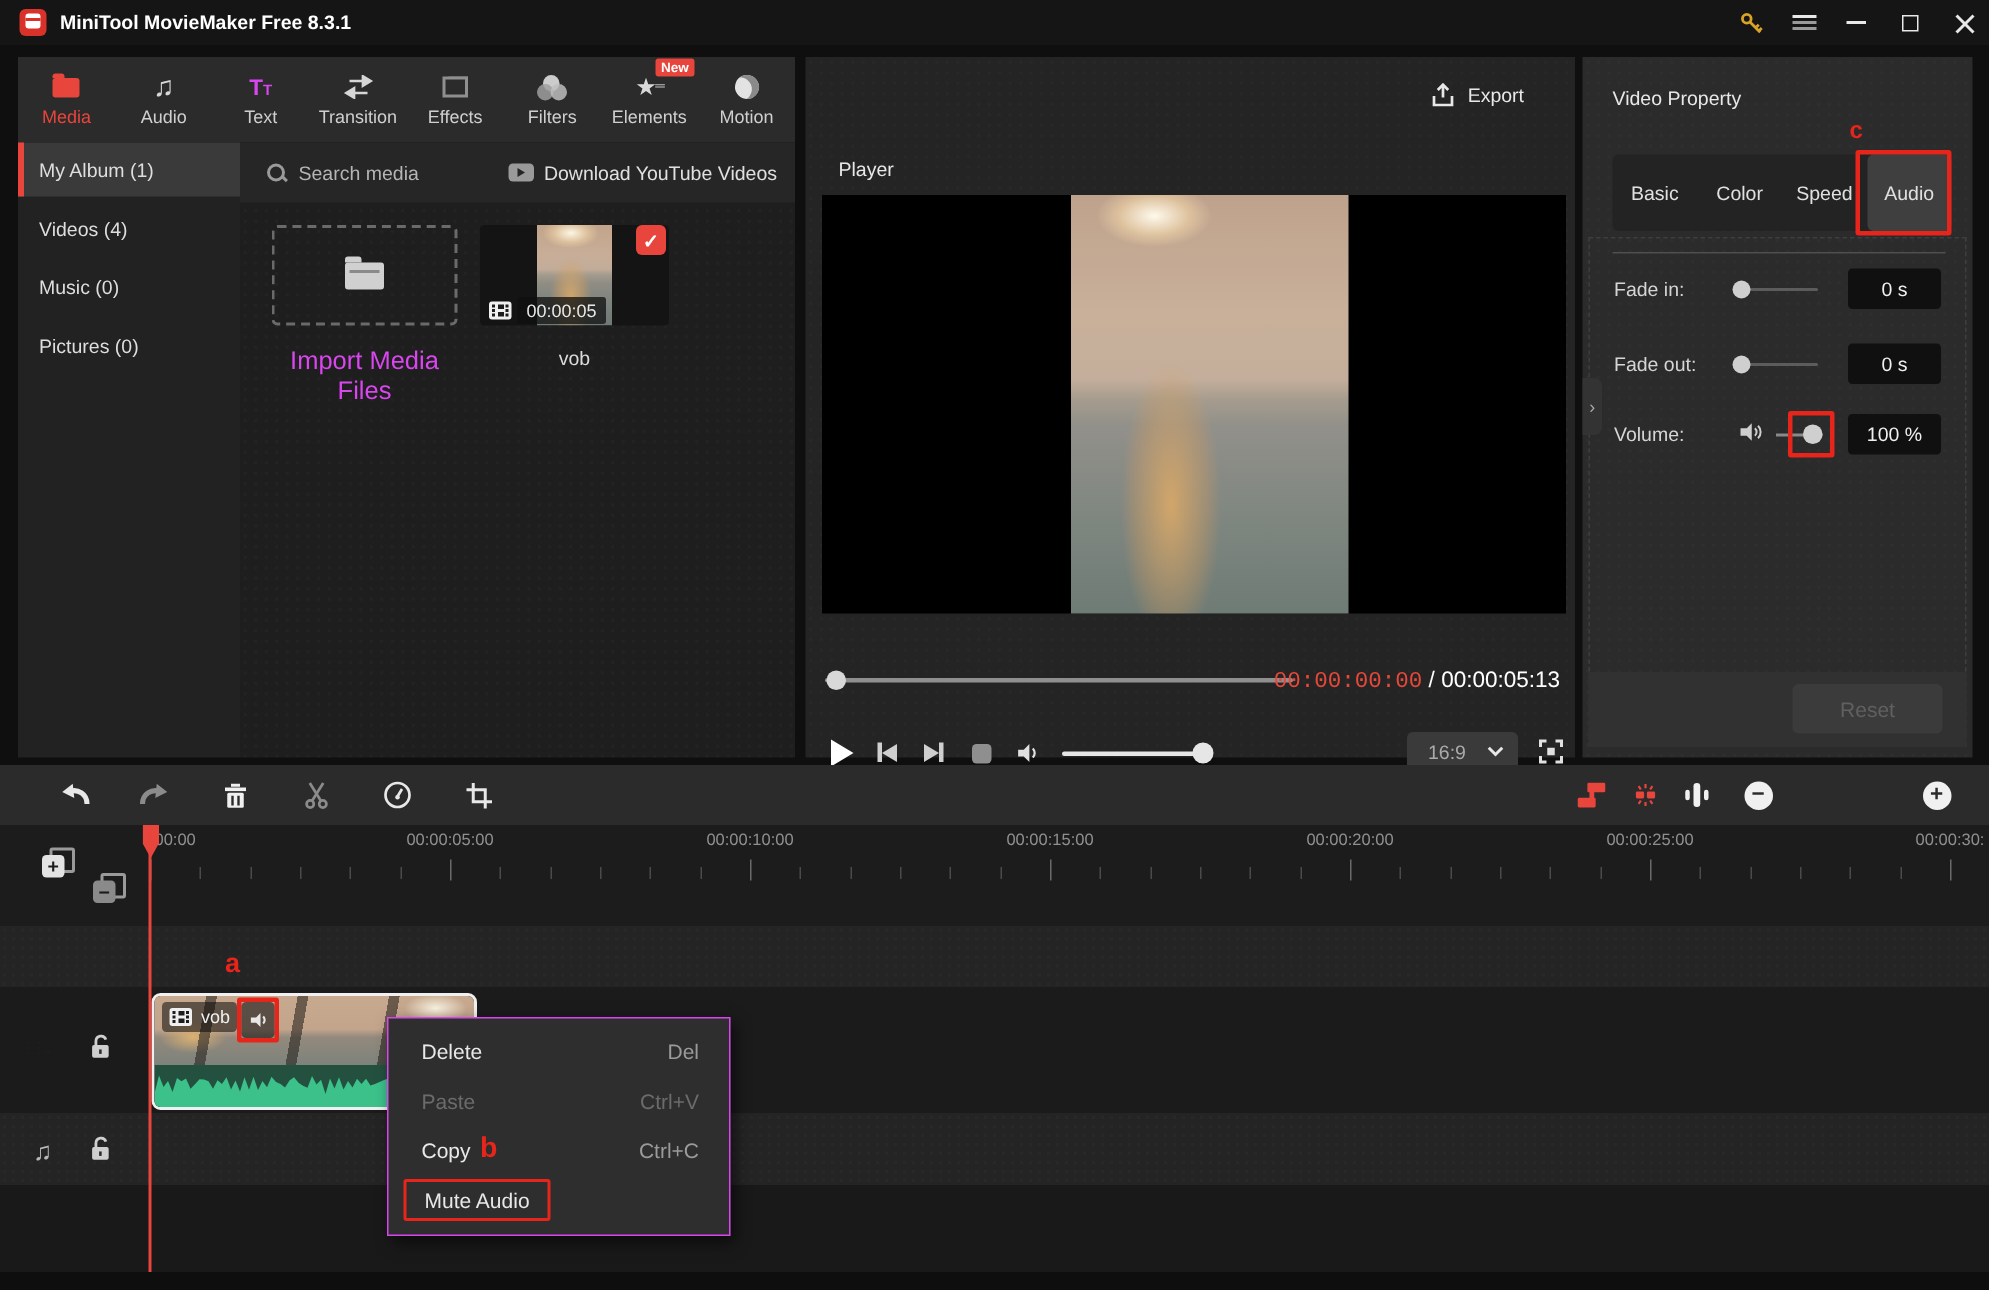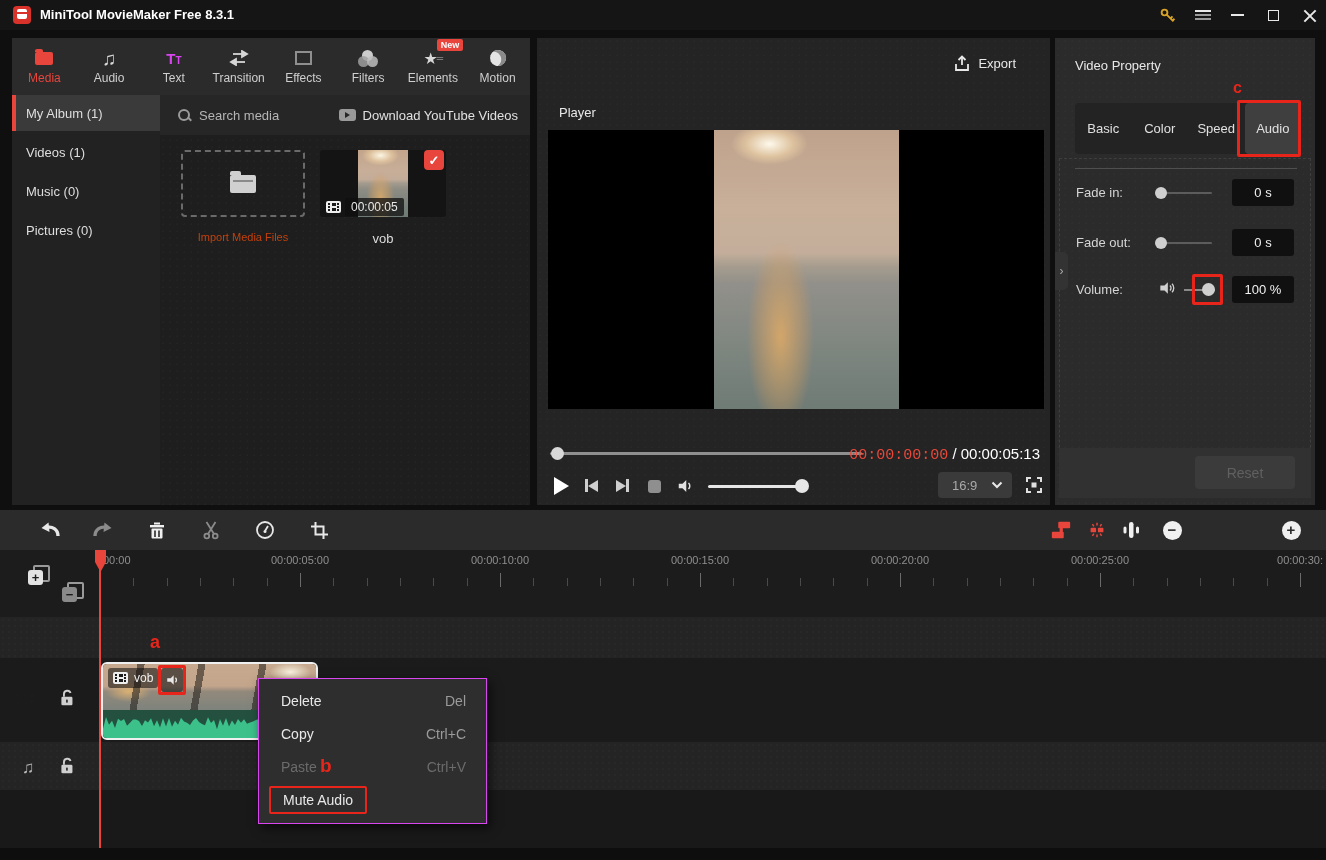--- a/index.html
+++ b/index.html
@@ -79,21 +79,21 @@
   .yt-ico { position:relative; width:17px; height:12px; background:#9a9a9a; border-radius:3px; }
   .yt-ico::before { content:""; position:absolute; left:6px; top:3px; border-left:5px solid #262626;
                     border-top:3px solid transparent; border-bottom:3px solid transparent; }
   #yt-text { font-size:13px; color:#e0e0e0; }
   #import-box { left:181px; top:150px; width:124px; height:67px; border:2px dashed #6a6a6a;
                 border-radius:4px; display:flex; align-items:center; justify-content:center; }
   .folder-big { position:relative; width:26px; height:18px; background:#d0d0d0; border-radius:2px; }
   .folder-big::before { content:""; position:absolute; left:0; top:-4px; width:11px; height:4px;
                         background:#d0d0d0; border-radius:2px 2px 0 0; }
   .folder-big::after { content:""; position:absolute; left:3px; top:5px; width:20px; height:2px; background:#8a8a8a; }
-  #import-label { left:181px; top:231px; width:124px; text-align:center; font-size:11px; color:#c2410c; }
+  #import-label { left:181px; top:231px; width:124px; text-align:center; font-size:17px; color:#d946ef; }
   #vob-card { left:320px; top:150px; width:126px; height:67px; background:#141414; border-radius:3px; overflow:hidden; }
   .sunset-v { position:absolute; left:38px; top:0; width:50px; height:67px;
     background:
       radial-gradient(ellipse 26px 14px at 45% 8%, rgba(255,250,232,.95), rgba(243,214,166,.5) 45%, transparent 72%),
       radial-gradient(ellipse 18px 34px at 45% 72%, rgba(233,176,102,.75), rgba(220,160,90,.3) 55%, transparent 78%),
       linear-gradient(180deg,#c2a48b 0%,#c8ae98 30%,#c2ac99 44%,#a29a8d 50%,#8f8d84 58%,#78817b 82%,#6e7a74 100%); }
   #vob-overlay { left:320px; top:197px; width:126px; height:20px; display:flex; align-items:center; }
   .film-ico { position:relative; width:15px; height:12px; background:#efefef; border-radius:2px; flex:none; }
   .film-ico i { position:absolute; background:#1c1c1c; }
   .film-ico i.c1{ left:2px; top:2px; width:2px; height:2px; }  .film-ico i.c2{ left:2px; top:5px; width:2px; height:2px; }
@@ -123,21 +123,21 @@
   
   #stage-video { background:
       radial-gradient(ellipse 55px 30px at 30% 5%, rgba(255,251,238,.98), rgba(246,219,172,.55) 42%, transparent 70%),
       radial-gradient(ellipse 42px 120px at 36% 74%, rgba(230,173,100,.8), rgba(216,158,92,.3) 58%, transparent 80%),
       linear-gradient(180deg,#bfa28c 0%,#c8b09a 28%,#c4ae9b 44%,#a59c8e 49%,#92908a 55%,#7d857f 80%,#6f7b75 100%); }
   #progress-row { left:13px; top:407px; width:490px; height:16px; }
   #progress-track { left:0; top:7px; width:312px; height:3px; background:#8f8f8f; border-radius:2px; }
   #progress-thumb { left:1px; top:2px; width:13px; height:13px; background:#d8d8d8; border-radius:50%; }
   #timecode { right:0; top:0; font-size:15px; color:#fff; white-space:nowrap; }
   #timecode .cur { color:#e8483a;font-family:Liberation Mono, monospace; }
-  #controls { left:0; top:432px; width:424px; height:32px; }
+  #controls { left:0; top:448px; width:424px; height:32px; }
   .play-tri { left:17px; top:7px; width:0; height:0; border-left:15px solid #fff;
               border-top:9px solid transparent; border-bottom:9px solid transparent; }
   .stepico { top:9px; display:flex; align-items:center; color:#cfcfcf; }
   .bar { width:2.5px; height:13px; background:#cfcfcf; }
   .tri-l { width:0; height:0; border-right:10px solid #cfcfcf; border-top:6.5px solid transparent; border-bottom:6.5px solid transparent; }
   .tri-r { width:0; height:0; border-left:10px solid #cfcfcf; border-top:6.5px solid transparent; border-bottom:6.5px solid transparent; }
   #prev-btn { left:48px; } #next-btn { left:79px; }
   #stop-btn { left:111px; top:10px; width:13px; height:13px; background:#8f8f8f; border-radius:3px; }
   #spk-player { left:139px; top:7px; color:#e0e0e0; }
   #vol-track { left:171px; top:14.5px; width:97px; height:3px; background:#e6e6e6; border-radius:2px; }
@@ -343,21 +343,21 @@
     <div class="nav-item">
       <div class="nav-ico">
           <div class="motion"></div>
         </div>
       <div class="lbl">Motion</div>
     </div>
   </div>
 
   <div id="sidebar" class="abs">
     <div class="sb-item active">My Album (1)</div>
-    <div class="sb-item">Videos (1)</div>
+    <div class="sb-item">Videos (4)</div>
     <div class="sb-item">Music (0)</div>
     <div class="sb-item">Pictures (0)</div>
   </div>
 
   <div id="media-panel" class="abs"></div>
   <div id="media-head" class="abs">
     <div class="mag"></div>
     <div id="search-text">Search media</div>
     <div id="yt-wrap">
       <div class="yt-ico"></div>
@@ -681,27 +681,27 @@
   </div>
 
   <div id="playhead-flag" class="abs"></div>
   <div id="playhead" class="abs"></div>
 
   <div id="ctx" class="abs">
     <div class="ctx-item">
       <span>Delete</span>
       <span class="sc">Del</span>
     </div>
+    <div class="ctx-item disabled">
+      <span>Paste</span>
+      <span class="sc">Ctrl+V</span>
+    </div>
     <div class="ctx-item">
       <span>Copy</span>
       <span class="sc">Ctrl+C</span>
-    </div>
-    <div class="ctx-item disabled">
-      <span>Paste</span>
-      <span class="sc">Ctrl+V</span>
     </div>
     <div class="ctx-item">
       <span class="hl">Mute Audio</span>
     </div>
   </div>
 
   <div id="ann-a" class="ann-letter">a</div>
   <div id="ann-b" class="ann-letter">b</div>
   <div id="ann-c" class="ann-letter">c</div>
   <div id="box-audio-tab" class="ann-box"></div>

